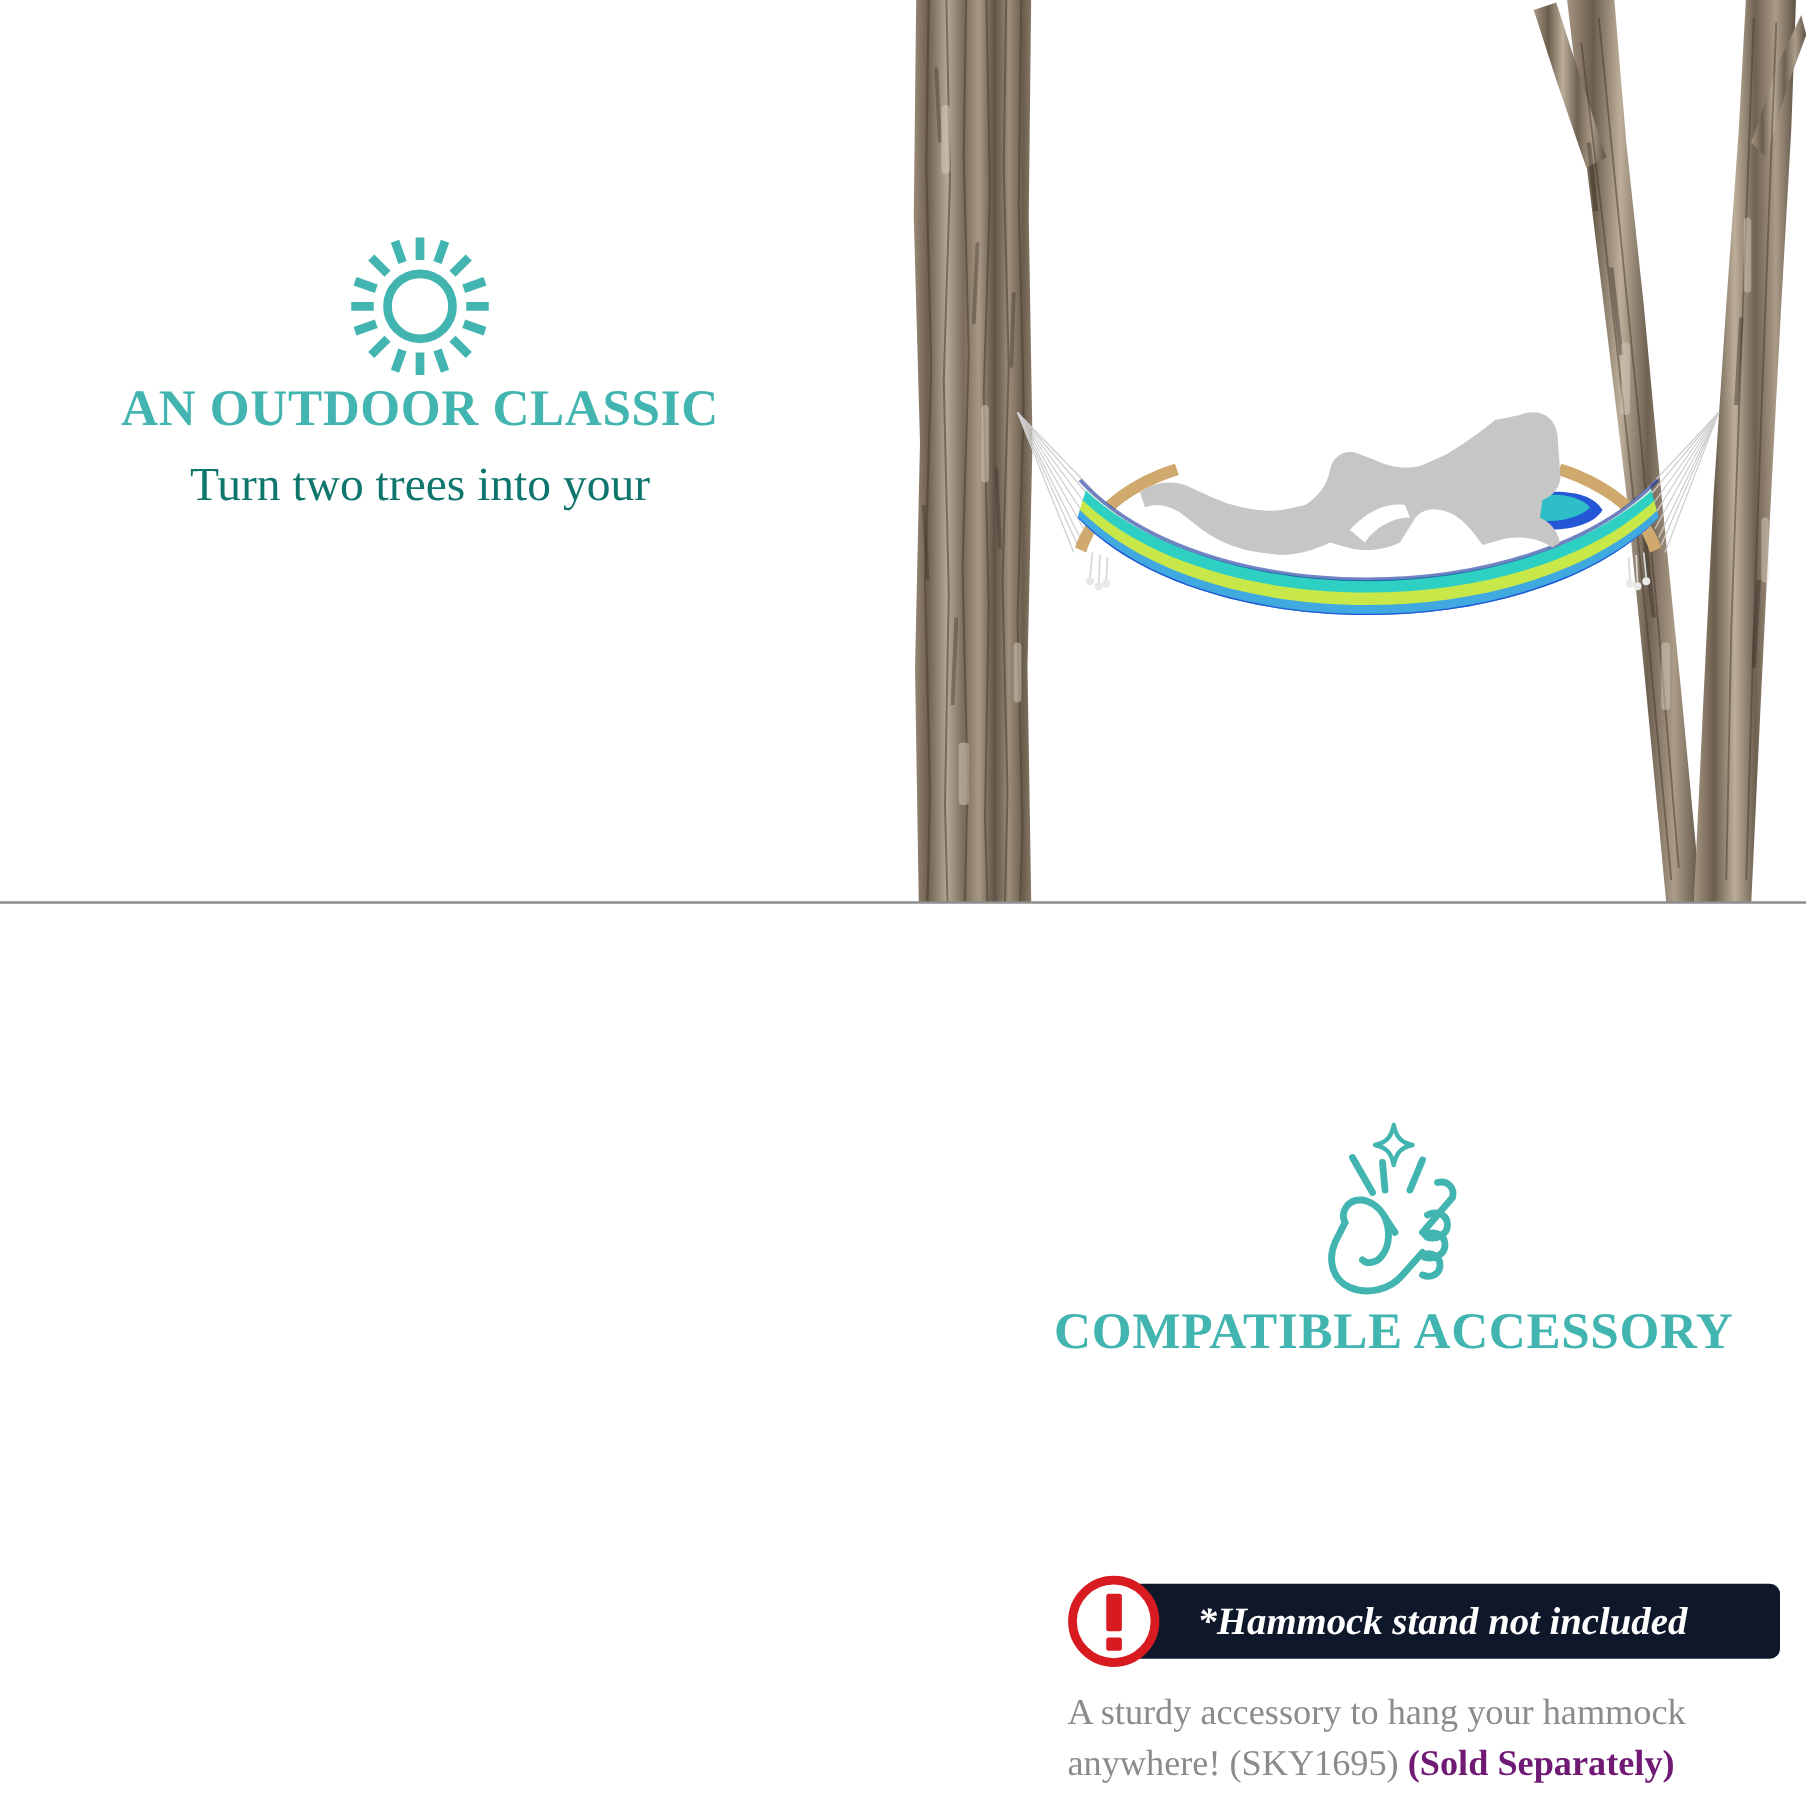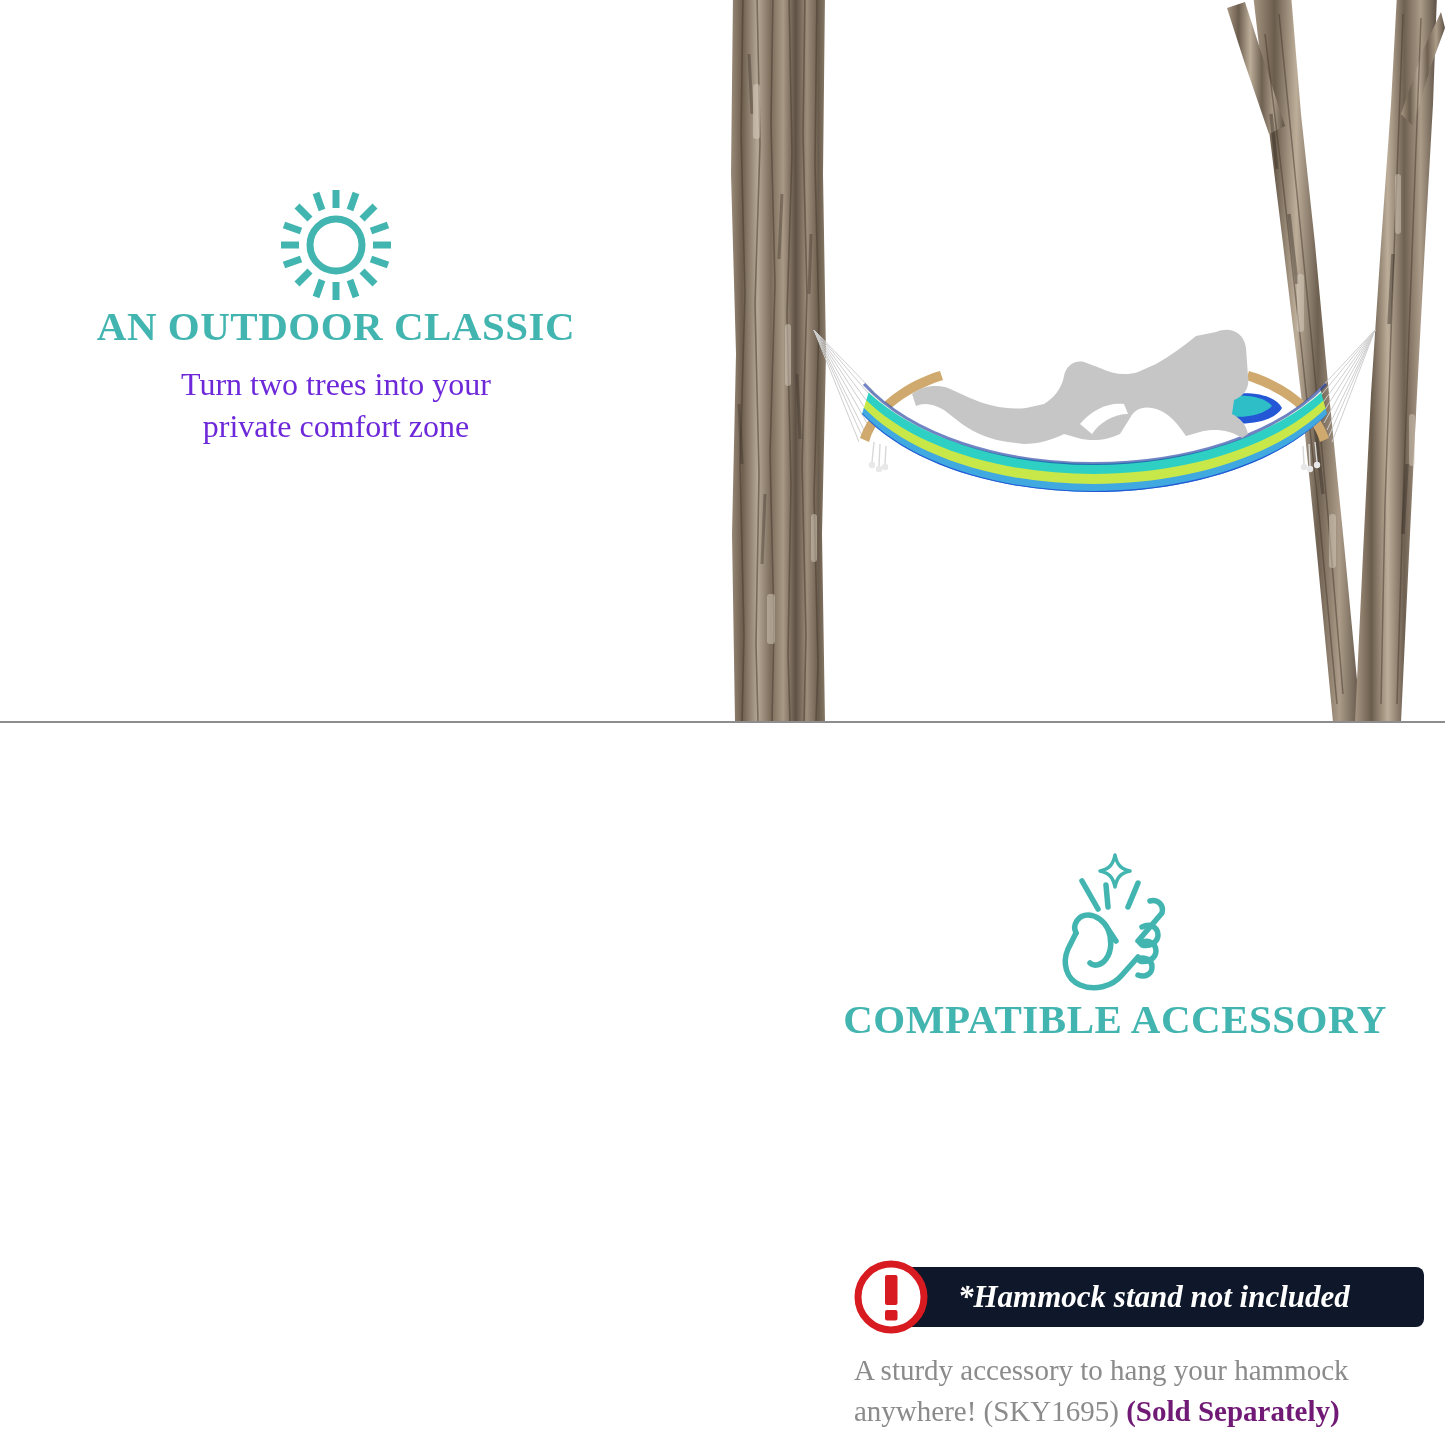--- a/index.html
+++ b/index.html
@@ -37,29 +37,29 @@
     color: #43b5b0;
     font-size: 41px;
     font-weight: bold;
     letter-spacing: 0.5px;
     line-height: 1.1;
     margin: 0;
     white-space: nowrap;
   }
 
   .feature-sub {
-    color: #6d28d9;
-    font-size: 32px;
+    color: #0f766e;
+    font-size: 38px;
     font-weight: 300;
     line-height: 1.32;
     margin: 14px 0 0 0;
   }
 
   #block-outdoor { left: 28px; top: 186px; width: 616px; }
-  #block-accessory { left: 800px; top: 845px; width: 630px; }
+  #block-accessory { left: 800px; top: 890px; width: 630px; }
 
   
   #disclaimer { position: absolute; left: 852px; top: 1258px; width: 572px; }
 
   .pill-row { position: relative; height: 78px; }
 
   .pill {
     position: absolute;
     left: 44px; top: 9px;
     height: 60px;
@@ -293,21 +293,20 @@
         <line x1="94" y1="45" x2="111" y2="39"></line>
         <line x1="79" y1="7" x2="73" y2="24"></line>
         <line x1="45" y1="94" x2="39" y2="111"></line>
         <line x1="7" y1="39" x2="24" y2="45"></line>
         <line x1="94" y1="73" x2="111" y2="79"></line>
       </g>
     </svg>
     <h2 class="feature-title">AN OUTDOOR CLASSIC</h2>
     <p class="feature-sub">
       <span>Turn two trees into your</span><br>
-      <span>private comfort zone</span>
     </p>
   </div>
 
   <div class="divider"></div>
 
   <div class="panel" id="bottom-panel">
 
     
     
   </div>

